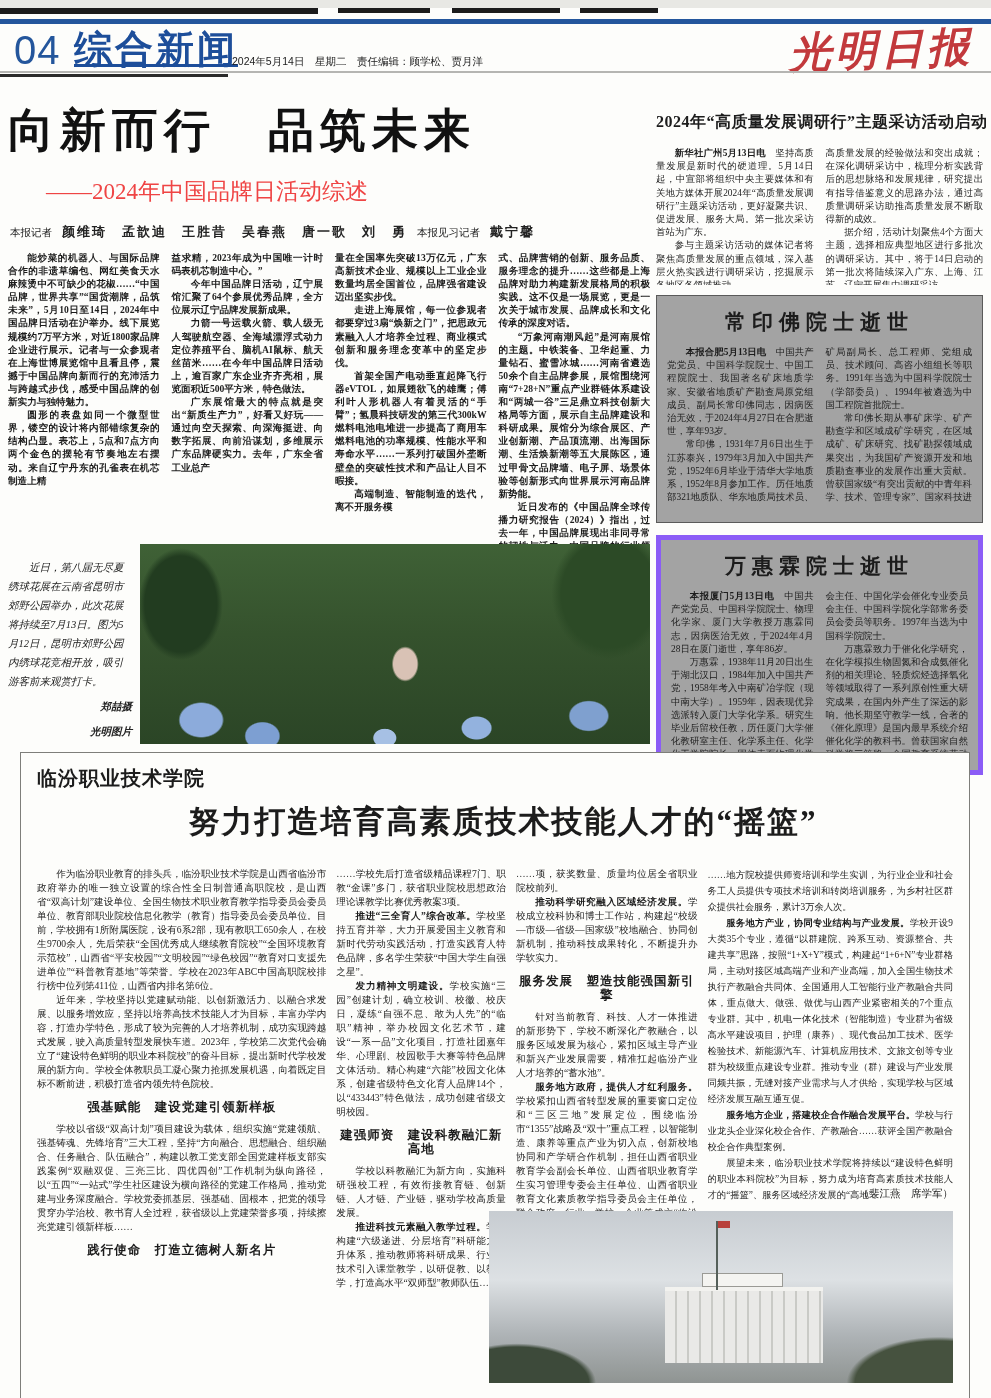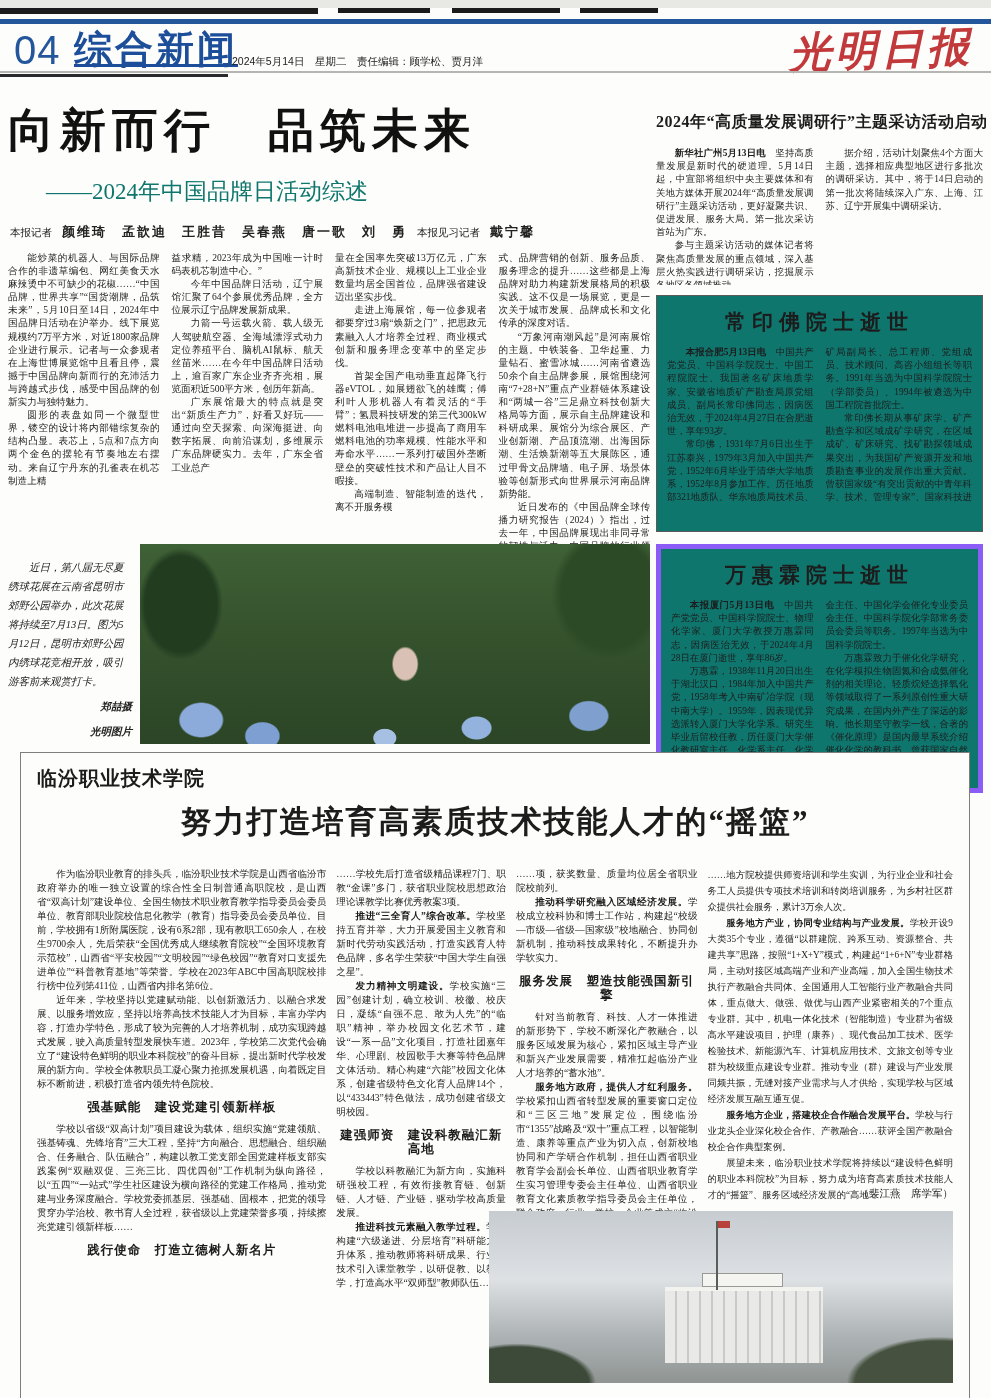--- a/index.html
+++ b/index.html
@@ -13,25 +13,25 @@
   .section-title{position:absolute;left:74px;top:16px;font-family:"Liberation Sans","DejaVu Sans",sans-serif;
             font-size:38px;color:#1d4e9a;font-weight:bold;letter-spacing:3px;text-decoration:underline;}
   .date-line{position:absolute;left:232px;top:47px;font-size:10.5px;color:#222;font-family:"Liberation Sans","DejaVu Sans",sans-serif;}
   .masthead{position:absolute;right:18px;top:14px;font-size:42px;color:#c2393c;font-style:italic;font-weight:bold;
             letter-spacing:4px;transform:rotate(-2deg);font-family:"Liberation Serif","DejaVu Serif",serif;}
   .head-rule{position:absolute;left:0;top:63px;width:991px;height:2px;background:#b5b5b2;}
   .head-rule2{position:absolute;left:0;top:66px;width:228px;height:3px;background:#2a2a2a;}
   
   .brand{position:absolute;left:8px;top:92px;width:642px;}
   .brand h1{margin:0;font-size:46px;font-weight:bold;letter-spacing:6px;color:#111;}
-  .brand .sub{margin:14px 0 0 38px;font-size:23px;color:#0f766e;}
+  .brand .sub{margin:14px 0 0 38px;font-size:23px;color:#ef4444;}
   .byline{margin:16px 0 0 2px;font-size:10.5px;color:#222;display:flex;align-items:baseline;gap:10px;}
   .byline b{font-size:13px;letter-spacing:2px;}
   .bodycols{display:flex;gap:12px;margin-top:10px;height:312px;overflow:hidden;}
-  .bodycols .c{flex:1;font-size:9.6px;line-height:13.1px;text-align:justify;}
+  .bodycols .c{flex:1;font-size:9.6px;line-height:13.1px;text-align:justify;font-weight:bold;}
   .bodycols p, .twocol p, .bcol p{margin:0;text-indent:2em;}
   
   .photo-row{position:absolute;left:8px;top:536px;width:642px;height:200px;}
   .caption{position:absolute;left:0;top:14px;width:124px;font-size:10.5px;line-height:19px;font-style:italic;color:#222;}
   .caption .cap-text{text-indent:2em;display:block;}
   .caption .credit{display:block;text-align:right;font-weight:bold;margin-top:6px;}
   .hydrangea{position:absolute;left:132px;top:0;width:510px;height:200px;
      background:
        radial-gradient(38px 30px at 12% 88%, #8cabdb 0 55%, transparent 60%),
        radial-gradient(30px 24px at 24% 96%, #7d9fd2 0 55%, transparent 60%),
@@ -41,31 +41,31 @@
        radial-gradient(26px 34px at 52% 60%, #d9c2b5 0 45%, transparent 52%),
        radial-gradient(60px 80px at 8% 30%, #223c20 0 60%, transparent 70%),
        radial-gradient(80px 90px at 92% 25%, #2c4a26 0 60%, transparent 72%),
        linear-gradient(180deg,#3f6136 0%,#35522d 45%,#2b4526 100%);}
   
   .rightcol{position:absolute;left:656px;top:96px;width:327px;}
   .rightcol h2{margin:8px 0 14px 0;font-size:16px;font-weight:bold;letter-spacing:0.5px;white-space:nowrap;}
   .twocol{display:flex;gap:12px;text-align:justify;font-size:9.4px;line-height:13.2px;overflow:hidden;}
   .twocol .c{flex:1;}
   .survey-body{height:138px;}
-  .obit{border:1px solid #5a5a5a;margin-top:10px;padding:8px 10px 27px 10px;background:#0f766e;}
+  .obit{border:1px solid #5a5a5a;margin-top:10px;padding:8px 10px 18px 10px;background:#a3a3a3;}
   .obit h3{margin:4px 0 10px 0;text-align:center;font-size:21px;font-weight:bold;letter-spacing:6px;}
   .obit .twocol{height:158px;}
   .obit.red{border:5px solid #8b5cf6;margin-top:12px;}
   .obit.red .twocol{height:162px;}
   .lead-b{font-weight:bold;}
   
   .college{position:absolute;left:20px;top:744px;width:948px;height:646px;border:1px solid #7e7e7a;background:#fdfdfb;}
   .kicker{position:absolute;left:16px;top:12px;font-family:"Liberation Sans","DejaVu Sans",sans-serif;
           font-size:20px;font-weight:bold;letter-spacing:1px;text-align:center;}
-  .college h2{position:absolute;left:0;top:48px;width:100%;text-align:center;margin:0;
+  .college h2{position:absolute;left:8px;top:48px;width:100%;text-align:center;margin:0;
           font-size:31px;font-weight:bold;letter-spacing:2px;}
   .cbody{position:absolute;left:16px;top:114px;width:916px;height:524px;overflow:hidden;display:flex;}
   .bcol{font-size:9.6px;line-height:14px;text-align:justify;overflow:hidden;}
   .bcol h4{margin:9px 0 8px 0;text-align:center;font-family:"Liberation Sans","DejaVu Sans",sans-serif;
            font-size:12.5px;font-weight:bold;letter-spacing:1px;}
   .w1{width:290px;margin-right:10px;}
   .w2{width:170px;margin-right:10px;}
   .w3{width:182px;margin-right:10px;}
   .w4{width:246px;}
   .college .byline-end{position:absolute;right:16px;top:434px;width:246px;text-align:right;font-size:10.5px;}
@@ -107,21 +107,21 @@
       <b>戴宁馨</b>
     </div>
     <div class="bodycols">
       <div class="c">
         <p>能炒菜的机器人、与国际品牌合作的非遗草编包、网红美食天水麻辣烫中不可缺少的花椒……“中国品牌，世界共享”“国货潮牌，品筑未来”，5月10日至14日，2024年中国品牌日活动在沪举办。线下展览规模约7万平方米，对近1800家品牌企业进行展示。记者与一众参观者在上海世博展览馆中且看且停，震撼于中国品牌向新而行的充沛活力与跨越式步伐，感受中国品牌的创新实力与独特魅力。</p>
         <p>圆形的表盘如同一个微型世界，镂空的设计将内部错综复杂的结构凸显。表芯上，5点和7点方向两个金色的摆轮有节奏地左右摆动。来自辽宁丹东的孔雀表在机芯制造上精</p>
       </div>
       <div class="c">
         <p style="text-indent:0">益求精，2023年成为中国唯一计时码表机芯制造中心。”</p>
         <p>今年中国品牌日活动，辽宁展馆汇聚了64个参展优秀品牌，全方位展示辽宁品牌发展新成果。</p>
-        <p>力箭一号运载火箭、载人级无人驾驶航空器、全海域漂浮式动力定位养殖平台、脑机AI鼠标、航天丝苗米……在今年中国品牌日活动上，逾百家广东企业齐齐亮相，展览面积近500平方米，创历年新高。</p>
+        <p>力箭一号运载火箭、载人级无人驾驶航空器、全海域漂浮式动力定位养殖平台、脑机AI鼠标、航天丝苗米……在今年中国品牌日活动上，逾百家广东企业齐齐亮相，展览面积近500平方米，特色做法。</p>
         <p>广东展馆最大的特点就是突出“新质生产力”，好看又好玩——通过向空天探索、向深海挺进、向数字拓展、向前沿谋划，多维展示广东品牌硬实力。去年，广东全省工业总产</p>
       </div>
       <div class="c">
         <p style="text-indent:0">量在全国率先突破13万亿元，广东高新技术企业、规模以上工业企业数量均居全国首位，品牌强省建设迈出坚实步伐。</p>
         <p>走进上海展馆，每一位参观者都要穿过3扇“焕新之门”，把思政元素融入人才培养全过程、商业模式创新和服务理念变革中的坚定步伐。</p>
         <p>首架全国产电动垂直起降飞行器eVTOL，如展翅欲飞的雄鹰；傅利叶人形机器人有着灵活的“手臂”；氢晨科技研发的第三代300kW燃料电池电堆进一步提高了商用车燃料电池的功率规模、性能水平和寿命水平……一系列打破国外垄断壁垒的突破性技术和产品让人目不暇接。</p>
         <p>高端制造、智能制造的迭代，离不开服务模</p>
       </div>
       <div class="c">
         <p style="text-indent:0">式、品牌营销的创新、服务品质、服务理念的提升……这些都是上海品牌对助力构建新发展格局的积极实践。这不仅是一场展览，更是一次关于城市发展、品牌成长和文化传承的深度对话。</p>
@@ -142,20 +142,21 @@
   </div>
 
   <div class="rightcol">
     <h2>2024年“高质量发展调研行”主题采访活动启动</h2>
     <div class="twocol survey-body">
       <div class="c">
         <p><span class="lead-b">新华社广州5月13日电</span><span>　坚持高质量发展是新时代的硬道理。5月14日起，中宣部将组织中央主要媒体和有关地方媒体开展2024年“高质量发展调研行”主题采访活动，更好凝聚共识、促进发展、服务大局。第一批次采访首站为广东。</span></p>
         <p>参与主题采访活动的媒体记者将聚焦高质量发展的重点领域，深入基层火热实践进行调研采访，挖掘展示各地区各领域推动</p>
       </div>
       <div class="c">
+        <p style="text-indent:0">高质量发展的经验做法和突出成就；在深化调研采访中，梳理分析实践背后的思想脉络和发展规律，研究提出有指导借鉴意义的思路办法，通过高质量调研采访助推高质量发展不断取得新的成效。</p>
         <p>据介绍，活动计划聚焦4个方面大主题，选择相应典型地区进行多批次的调研采访。其中，将于14日启动的第一批次将陆续深入广东、上海、江苏、辽宁开展集中调研采访。</p>
       </div>
     </div>
 
     <div class="obit">
       <h3>常印佛院士逝世</h3>
       <div class="twocol">
         <div class="c">
           <p><span class="lead-b">本报合肥5月13日电</span><span>　中国共产党党员、中国科学院院士、中国工程院院士、我国著名矿床地质学家、安徽省地质矿产勘查局原党组成员、副局长常印佛同志，因病医治无效，于2024年4月27日在合肥逝世，享年93岁。</span></p>
           <p>常印佛，1931年7月6日出生于江苏泰兴，1979年3月加入中国共产党，1952年6月毕业于清华大学地质系，1952年8月参加工作。历任地质部321地质队、华东地质局技术员、工程师，安徽省地矿局321队技术负责人、总工程师，安徽省地</p>

